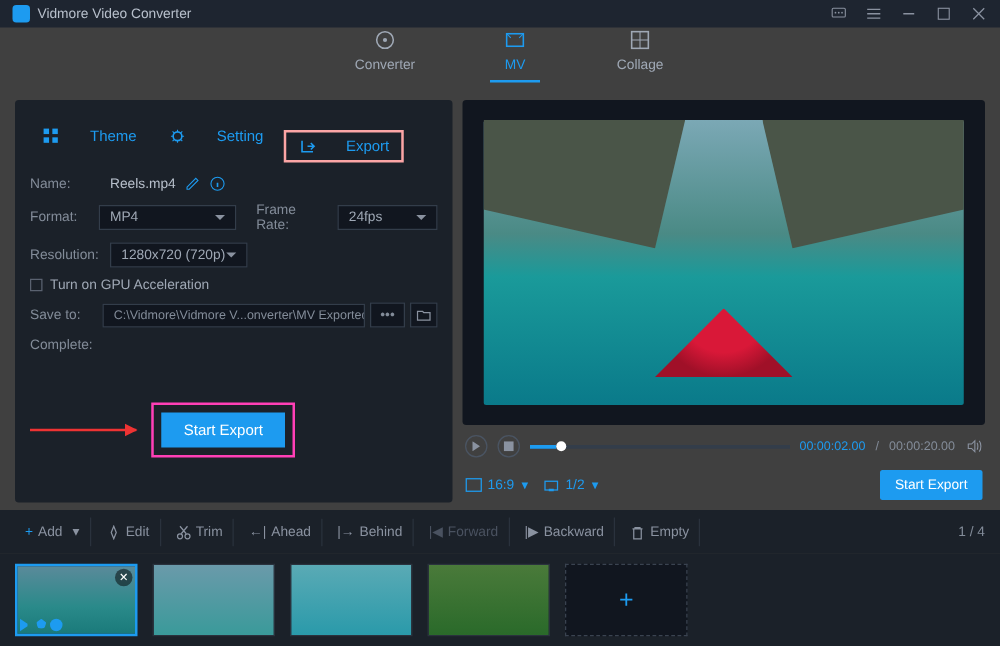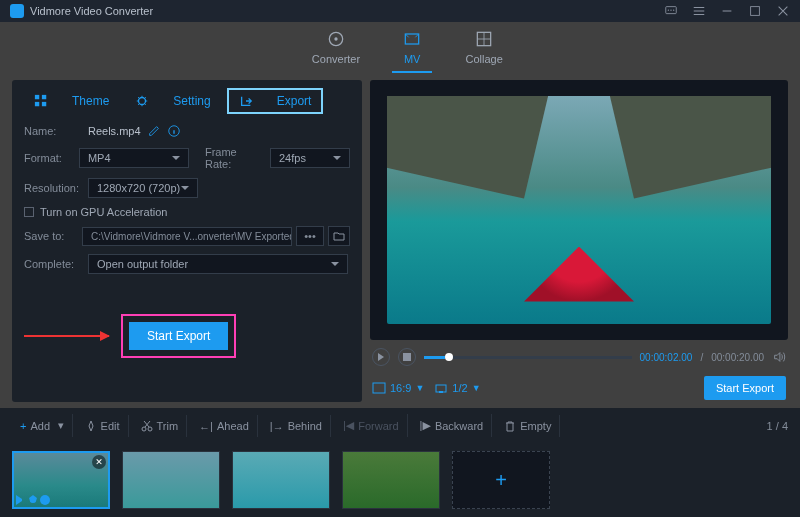--- a/index.html
+++ b/index.html
@@ -3,31 +3,31 @@
 <meta charset="utf-8">
 <style>
 *{box-sizing:border-box;margin:0;padding:0;font-family:"Segoe UI",Arial,sans-serif;}
 body{background:#1e2530;width:800px;height:517px;overflow:hidden;color:#9fa8b5;font-size:11px;}
 .app{width:800px;height:517px;background:#404040;display:flex;flex-direction:column;}
 .titlebar{height:22px;display:flex;align-items:center;padding:0 10px;background:#1e2530;}
 .logo{width:14px;height:14px;background:#1d9bf0;border-radius:3px;margin-right:6px;}
 .apptitle{color:#b8c0cc;font-size:11px;flex:1;}
 .winbtns{display:flex;gap:14px;color:#8a92a0;}
 .winbtn{width:14px;height:14px;display:flex;align-items:center;justify-content:center;cursor:pointer;}
-.topnav{height:58px;display:flex;align-items:center;justify-content:center;gap:32px;margin-left:16px;}
+.topnav{height:58px;display:flex;justify-content:center;gap:60px;margin-left:16px;}
 .navitem{display:flex;flex-direction:column;align-items:center;gap:4px;cursor:pointer;color:#9fa8b5;}
 .navitem.active{color:#1d9bf0;}
 .navicon{width:20px;height:20px;}
 .navunder{width:40px;height:2px;background:transparent;margin-top:2px;}
 .navitem.active .navunder{background:#1d9bf0;}
 .main{flex:1;display:flex;gap:8px;padding:0 12px;}
 .left{width:350px;background:#1b2129;border-radius:3px;padding:8px 12px 12px;}
 .tabs{display:flex;gap:6px;margin-bottom:10px;}
 .tab{display:flex;align-items:center;gap:24px;color:#1d9bf0;padding:6px 10px;cursor:pointer;font-size:12px;}
-.tab.boxed{border:2px solid #7dd3fc;padding:4px 10px;}
+.tab.boxed{border:2px solid #fca5a5;padding:4px 10px;margin-top:16px;}
 .row{display:flex;align-items:center;margin-bottom:8px;gap:6px;}
 .lbl{width:58px;color:#838c99;}
 .val{color:#b8c0cc;}
 .sel{background:#11161f;border:1px solid #333d4a;padding:3px 8px;min-width:110px;color:#9fa8b5;display:flex;justify-content:space-between;align-items:center;cursor:pointer;font-size:11px;}
 .sel.wide{width:260px;}
 .arrowd{width:0;height:0;border-left:4px solid transparent;border-right:4px solid transparent;border-top:4px solid #8a92a0;}
 .chk{display:flex;align-items:center;gap:6px;margin:8px 0;}
 .chkbox{width:10px;height:10px;border:1px solid #5a6270;}
 .savepath{display:flex;align-items:center;gap:4px;}
 .savebox{background:#11161f;border:1px solid #333d4a;padding:3px 8px;width:210px;color:#838c99;overflow:hidden;white-space:nowrap;font-size:10px;}
@@ -213,24 +213,20 @@
           <div class="foldericon">
               <svg width="12" height="10" viewBox="0 0 12 10">
                 <path d="M1 2h4l1 1h5v6H1z" fill="none" stroke="#8a92a0"></path>
               </svg>
             </div>
         </div>
       </div>
 
       <div class="row">
         <div class="lbl">Complete:</div>
-        <div class="sel wide">
-            <span>Open output folder</span>
-            <div class="arrowd"></div>
-          </div>
       </div>
 
       <div class="startwrap">
         <div class="redarrow"></div>
         <div class="startbox">
           <div class="startbtn">Start Export</div>
         </div>
       </div>
     </div>
 

